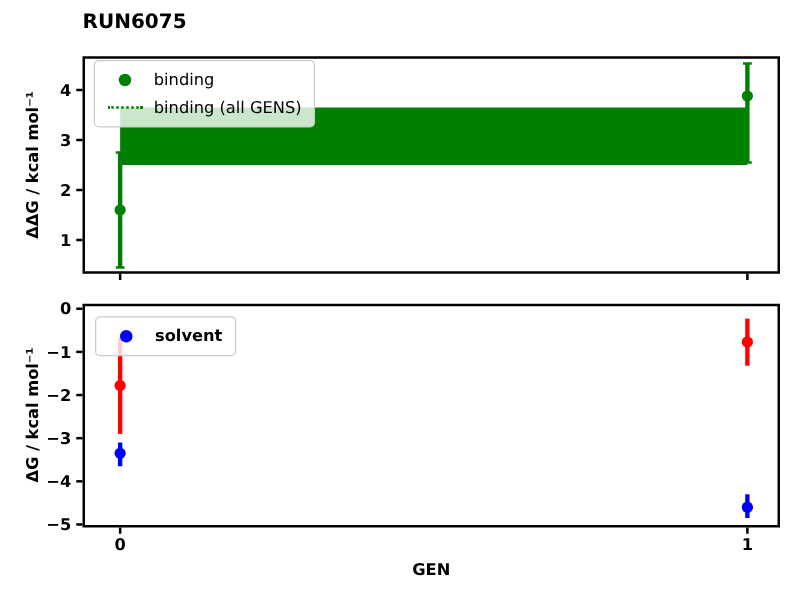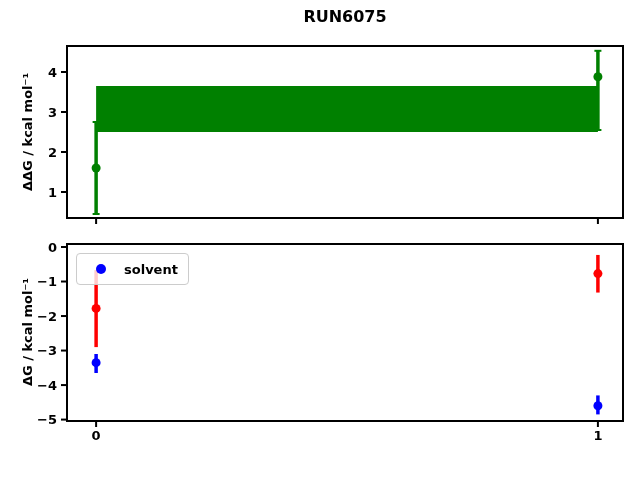--- a/index.html
+++ b/index.html
@@ -1,18 +1,18 @@
 <!DOCTYPE html>
 <html><head>
 <meta charset="utf-8">
 <style>
   html,body{margin:0;padding:0;background:#fff;}
   .fig{position:relative;width:640px;height:480px;background:#fff;
        font-family:"DejaVu Sans",sans-serif;overflow:hidden;}
-  .title{position:absolute;left:66px;width:558px;top:7px;text-align:center;
+  .title{position:absolute;left:66px;width:558px;top:7px;text-align:left;
          font-size:16px;font-weight:bold;color:#000;}
   svg.plot{position:absolute;overflow:visible;}
   svg text{font-family:"DejaVu Sans",sans-serif;font-size:13px;font-weight:bold;fill:#000;}
   .ylab{position:absolute;font-size:13px;font-weight:bold;color:#000;white-space:nowrap;
         transform:translate(-50%,-50%) rotate(-90deg);}
   .xlab{position:absolute;left:66px;width:558px;text-align:center;
         font-size:13px;font-weight:bold;color:#000;}
   .legend{position:absolute;border:1px solid #ccc;border-radius:4px;
           background:rgba(255,255,255,0.8);padding:4px 10px 4px 7px;}
   .lrow{display:flex;align-items:center;height:22px;}
@@ -76,21 +76,36 @@
       <line x1="30.107913669064743" y1="179" x2="30.107913669064743" y2="184" stroke="#000" stroke-width="2"></line>
       <text x="30.107913669064743" y="197" text-anchor="middle">0</text>
       <line x1="531.9064748201439" y1="179" x2="531.9064748201439" y2="184" stroke="#000" stroke-width="2"></line>
       <text x="531.9064748201439" y="197" text-anchor="middle">1</text>
     </svg>
 
   <div class="ylab" style="left:27px;top:132px;">ΔΔG / kcal mol⁻¹</div>
 
   <div class="ylab" style="left:27px;top:332px;">ΔG / kcal mol⁻¹</div>
 
+  <div class="xlab" style="top:449px;">GEN</div>
 
+  <div class="legend" style="left:75px;top:48px;">
+    <div class="lrow">
+      <span class="lmark">
+        <span class="dot" id="sw-binding" style="background: rgb(0, 128, 0);"></span>
+      </span>
+      <span class="ltext">binding</span>
+    </div>
+    <div class="lrow">
+      <span class="lmark">
+        <span class="dotline" id="sw-band" style="border-top-color: rgb(0, 128, 0);"></span>
+      </span>
+      <span class="ltext">binding (all GENS)</span>
+    </div>
+  </div>
 
   <div class="legend" style="left:76px;top:253px;font-weight:bold;">
     <div class="lrow">
       <span class="lmark">
         <span class="dot" id="sw-solvent" style="background: rgb(0, 0, 255);"></span>
       </span>
       <span class="ltext">solvent</span>
     </div>
   </div>
 

